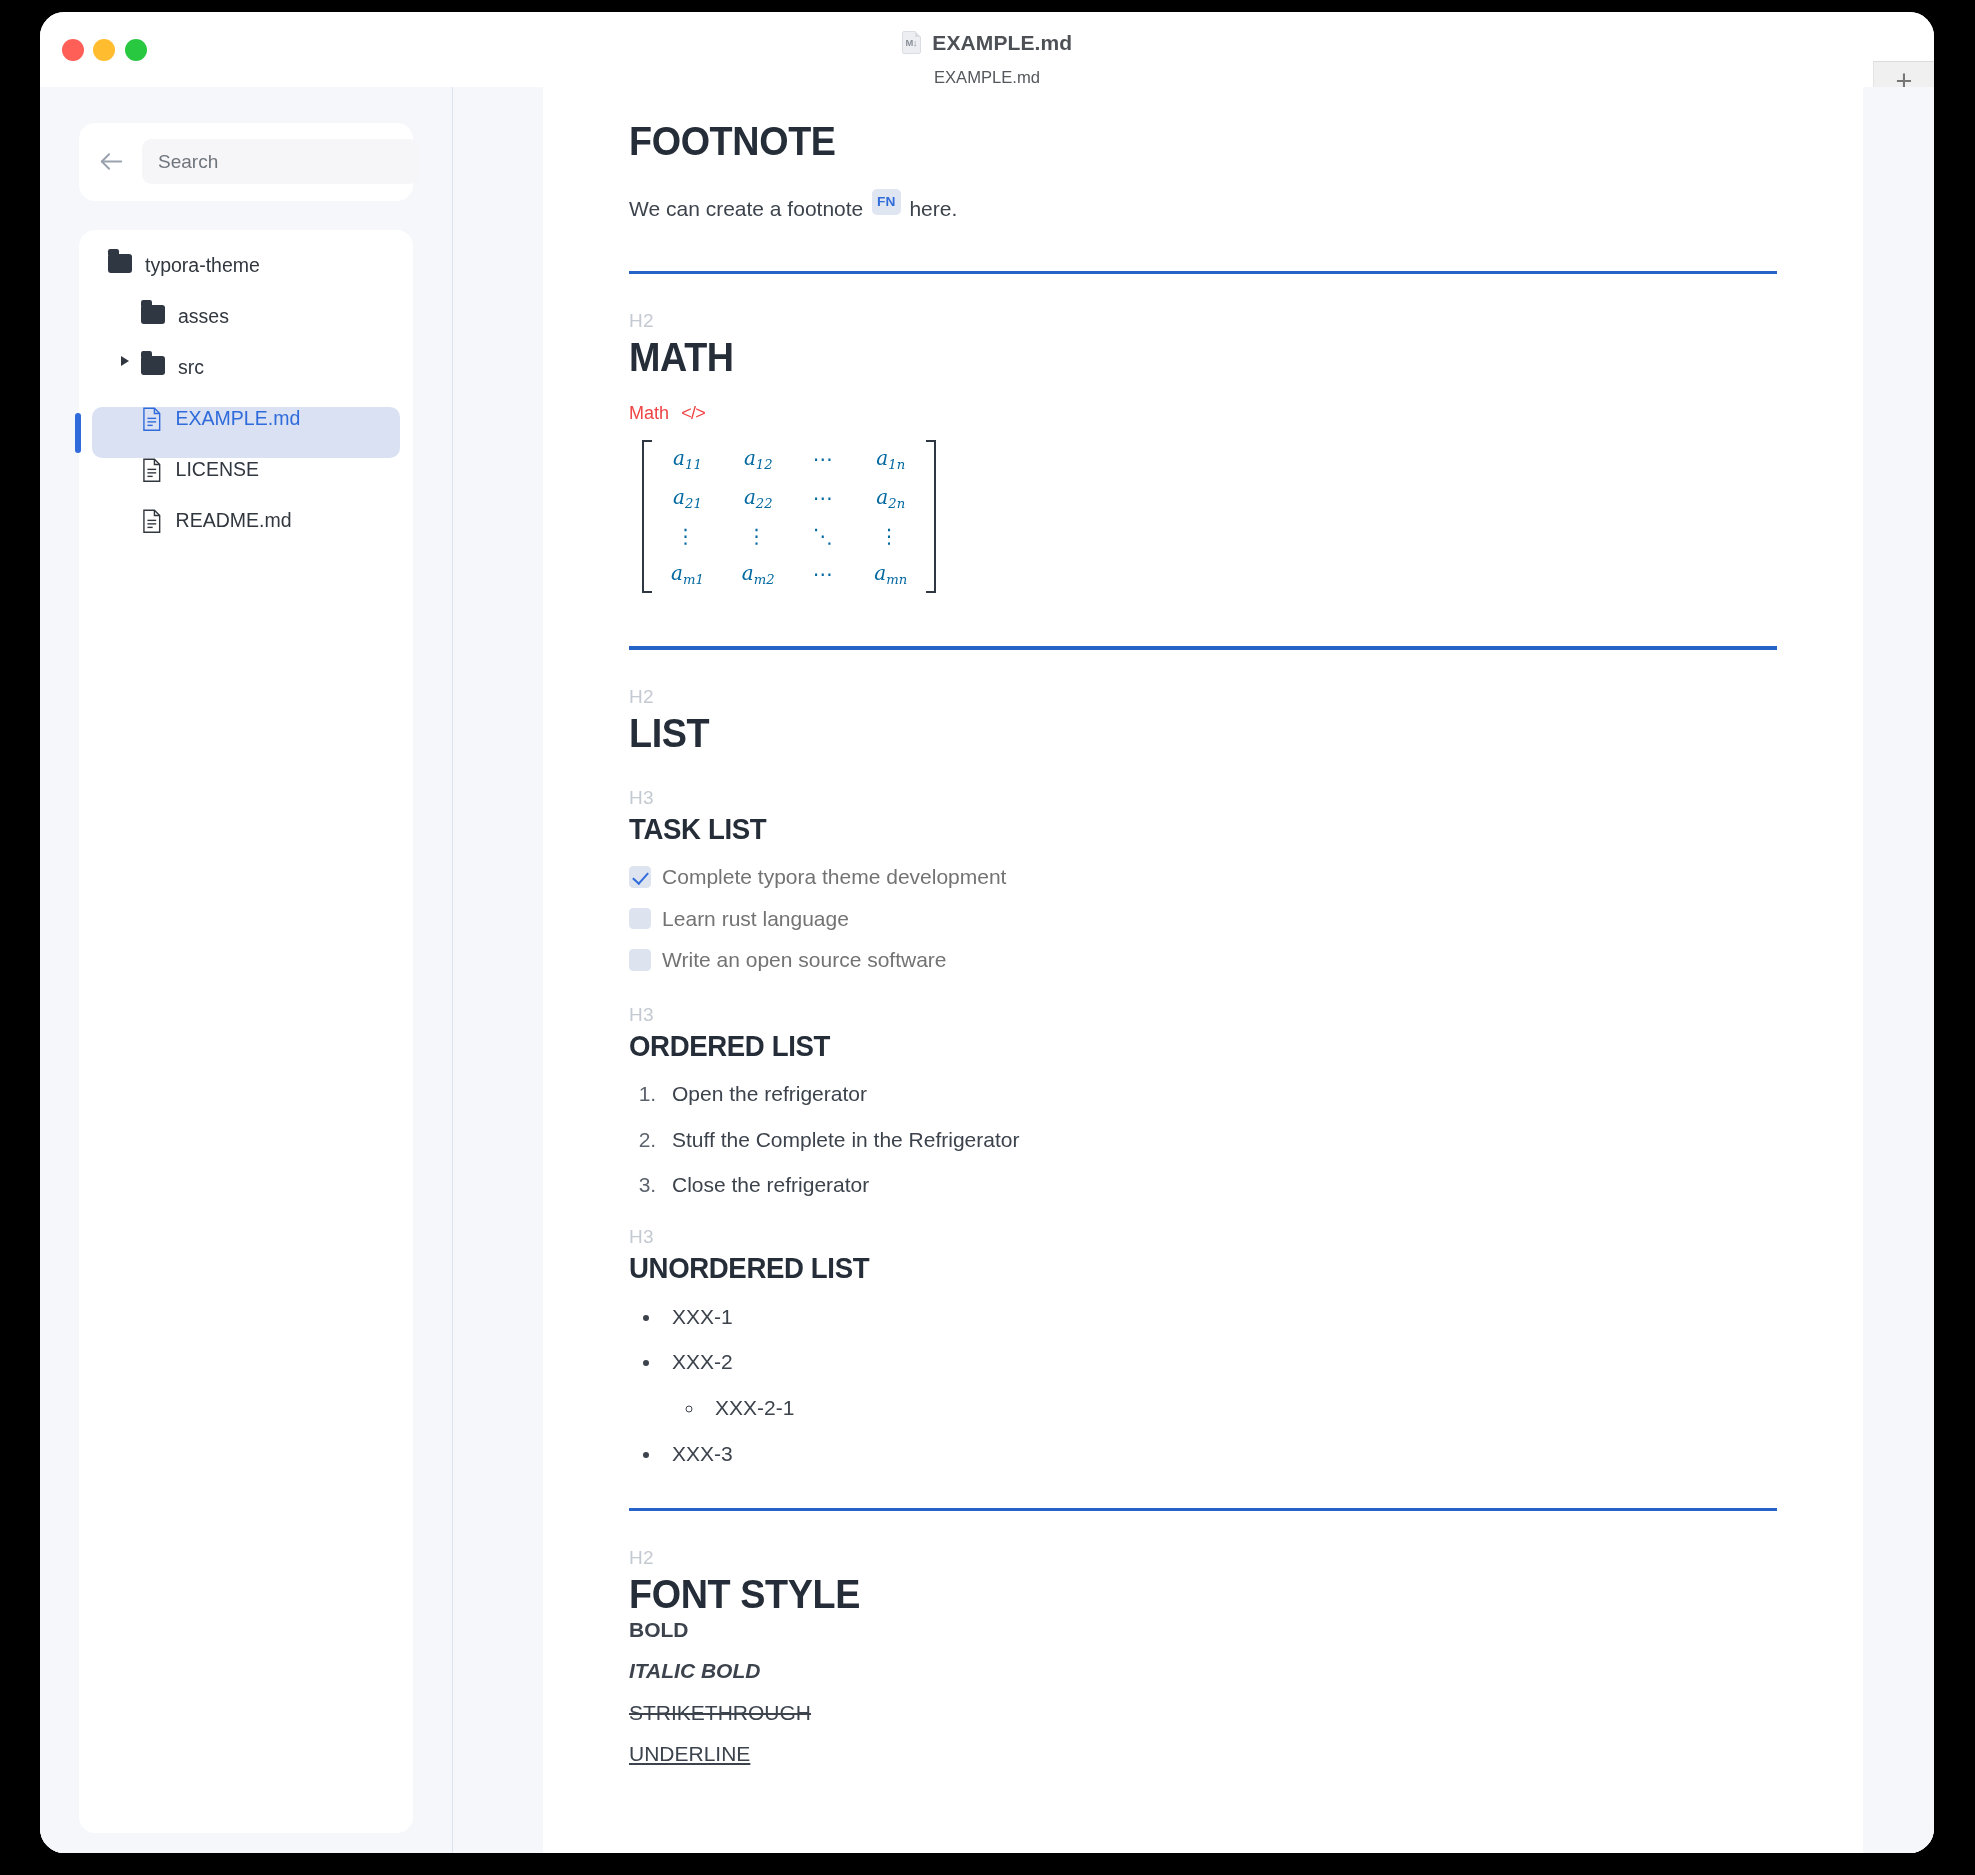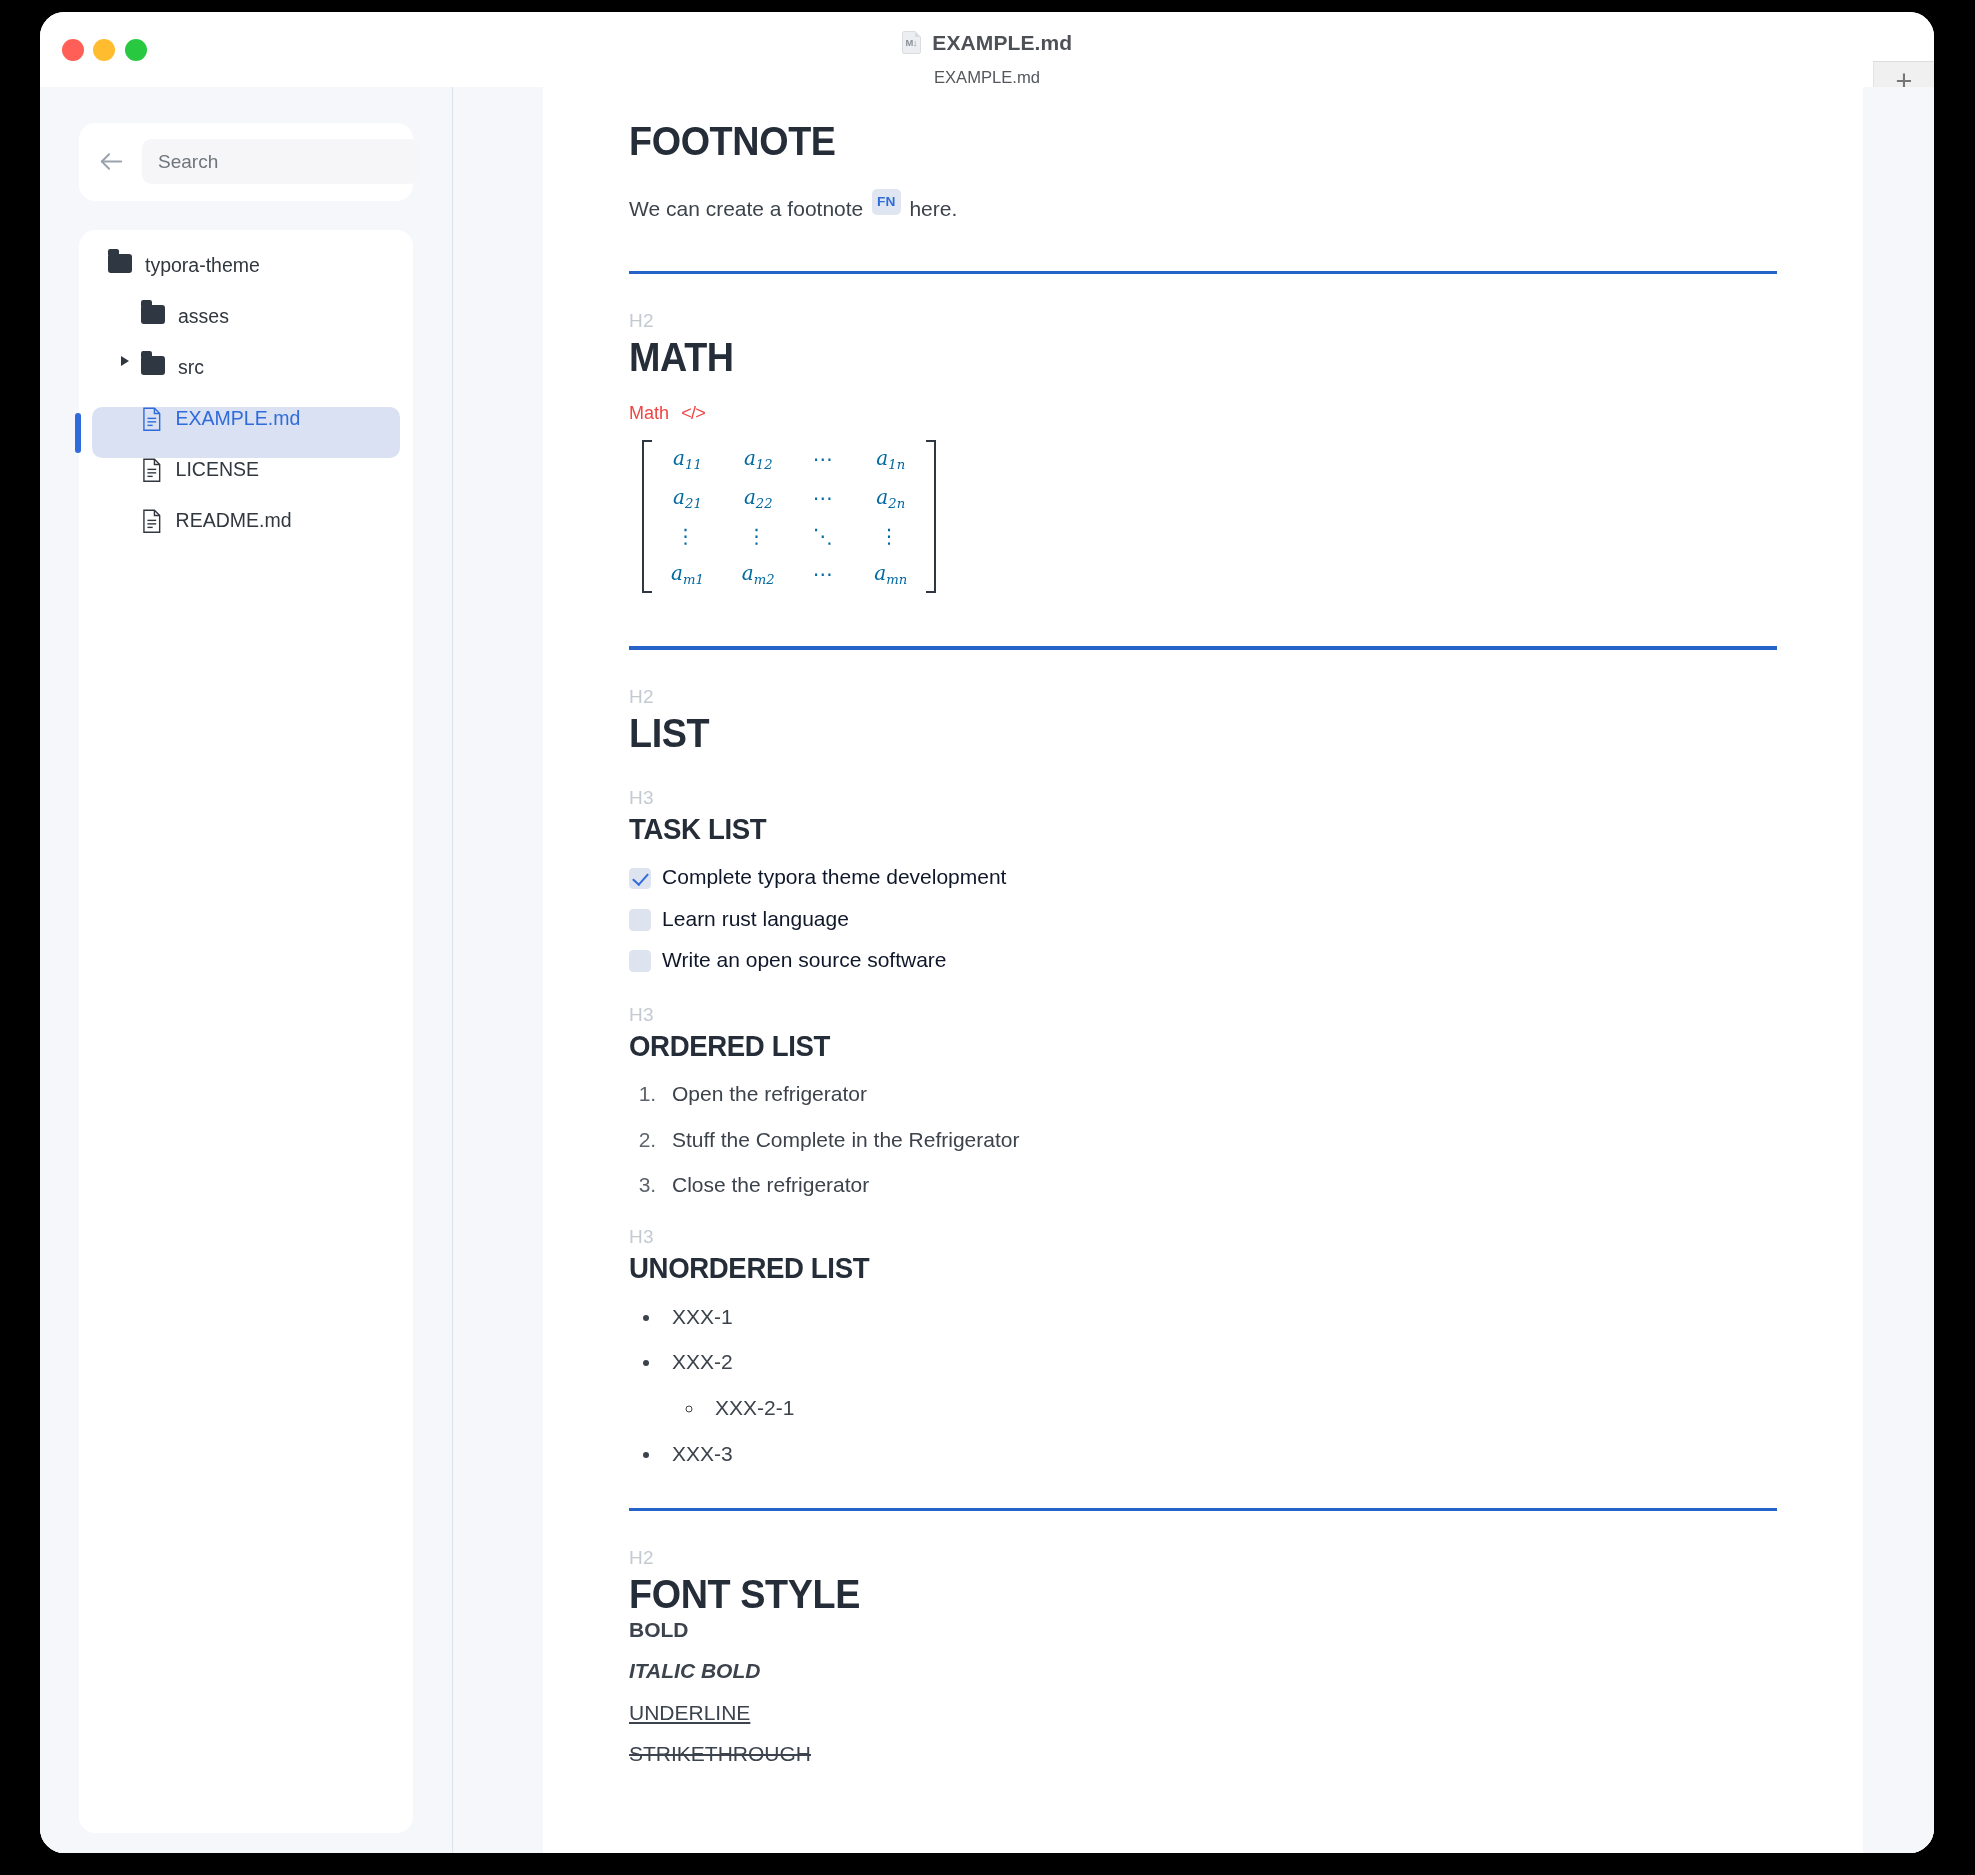--- a/index.html
+++ b/index.html
@@ -235,23 +235,23 @@
     padding: 6.5px 19px; text-align: center; white-space: nowrap;
   }
   table.matrix sub {
     font-size: 0.66em; font-style: italic; vertical-align: -0.3em;
   }
   .dots-h { letter-spacing: 3.6px; font-style: normal; }
 
   
   ul.tasklist { list-style: none; margin-top: 19px; }
   ul.tasklist li {
-    display: flex; align-items: flex-end; gap: 11.5px;
+    display: flex; align-items: center; gap: 11.5px;
     margin-bottom: 17.3px;
-    font-size: 21px; color: #0f172a;
+    font-size: 21px; color: #737373;
   }
   .checkbox {
     width: 21.6px; height: 21.6px; flex: none;
     background: #dde3ef; border-radius: 4.3px;
     position: relative;
   }
   .checkbox.checked::after {
     content: ""; position: absolute;
     left: 6.5px; top: 2.2px; width: 7.2px; height: 13px;
     border: solid #2f6bdb; border-width: 0 2.9px 2.9px 0;
@@ -472,22 +472,22 @@
       </ul>
 
       <hr class="md" style="margin-top:42px">
 
       <div class="h-tag">H2</div>
       <h2 class="md">FONT STYLE</h2>
 
       <div style="">
         <span class="fs bold">BOLD</span>
         <span class="fs italicbold">ITALIC BOLD</span>
+        <span class="fs strike">STRIKETHROUGH</span>
         <span class="fs underline">UNDERLINE</span>
-        <span class="fs strike">STRIKETHROUGH</span>
 
       </div>
 
     </div>
 
     <div id="gutter-right"></div>
 
   </div>
 </div>
 

